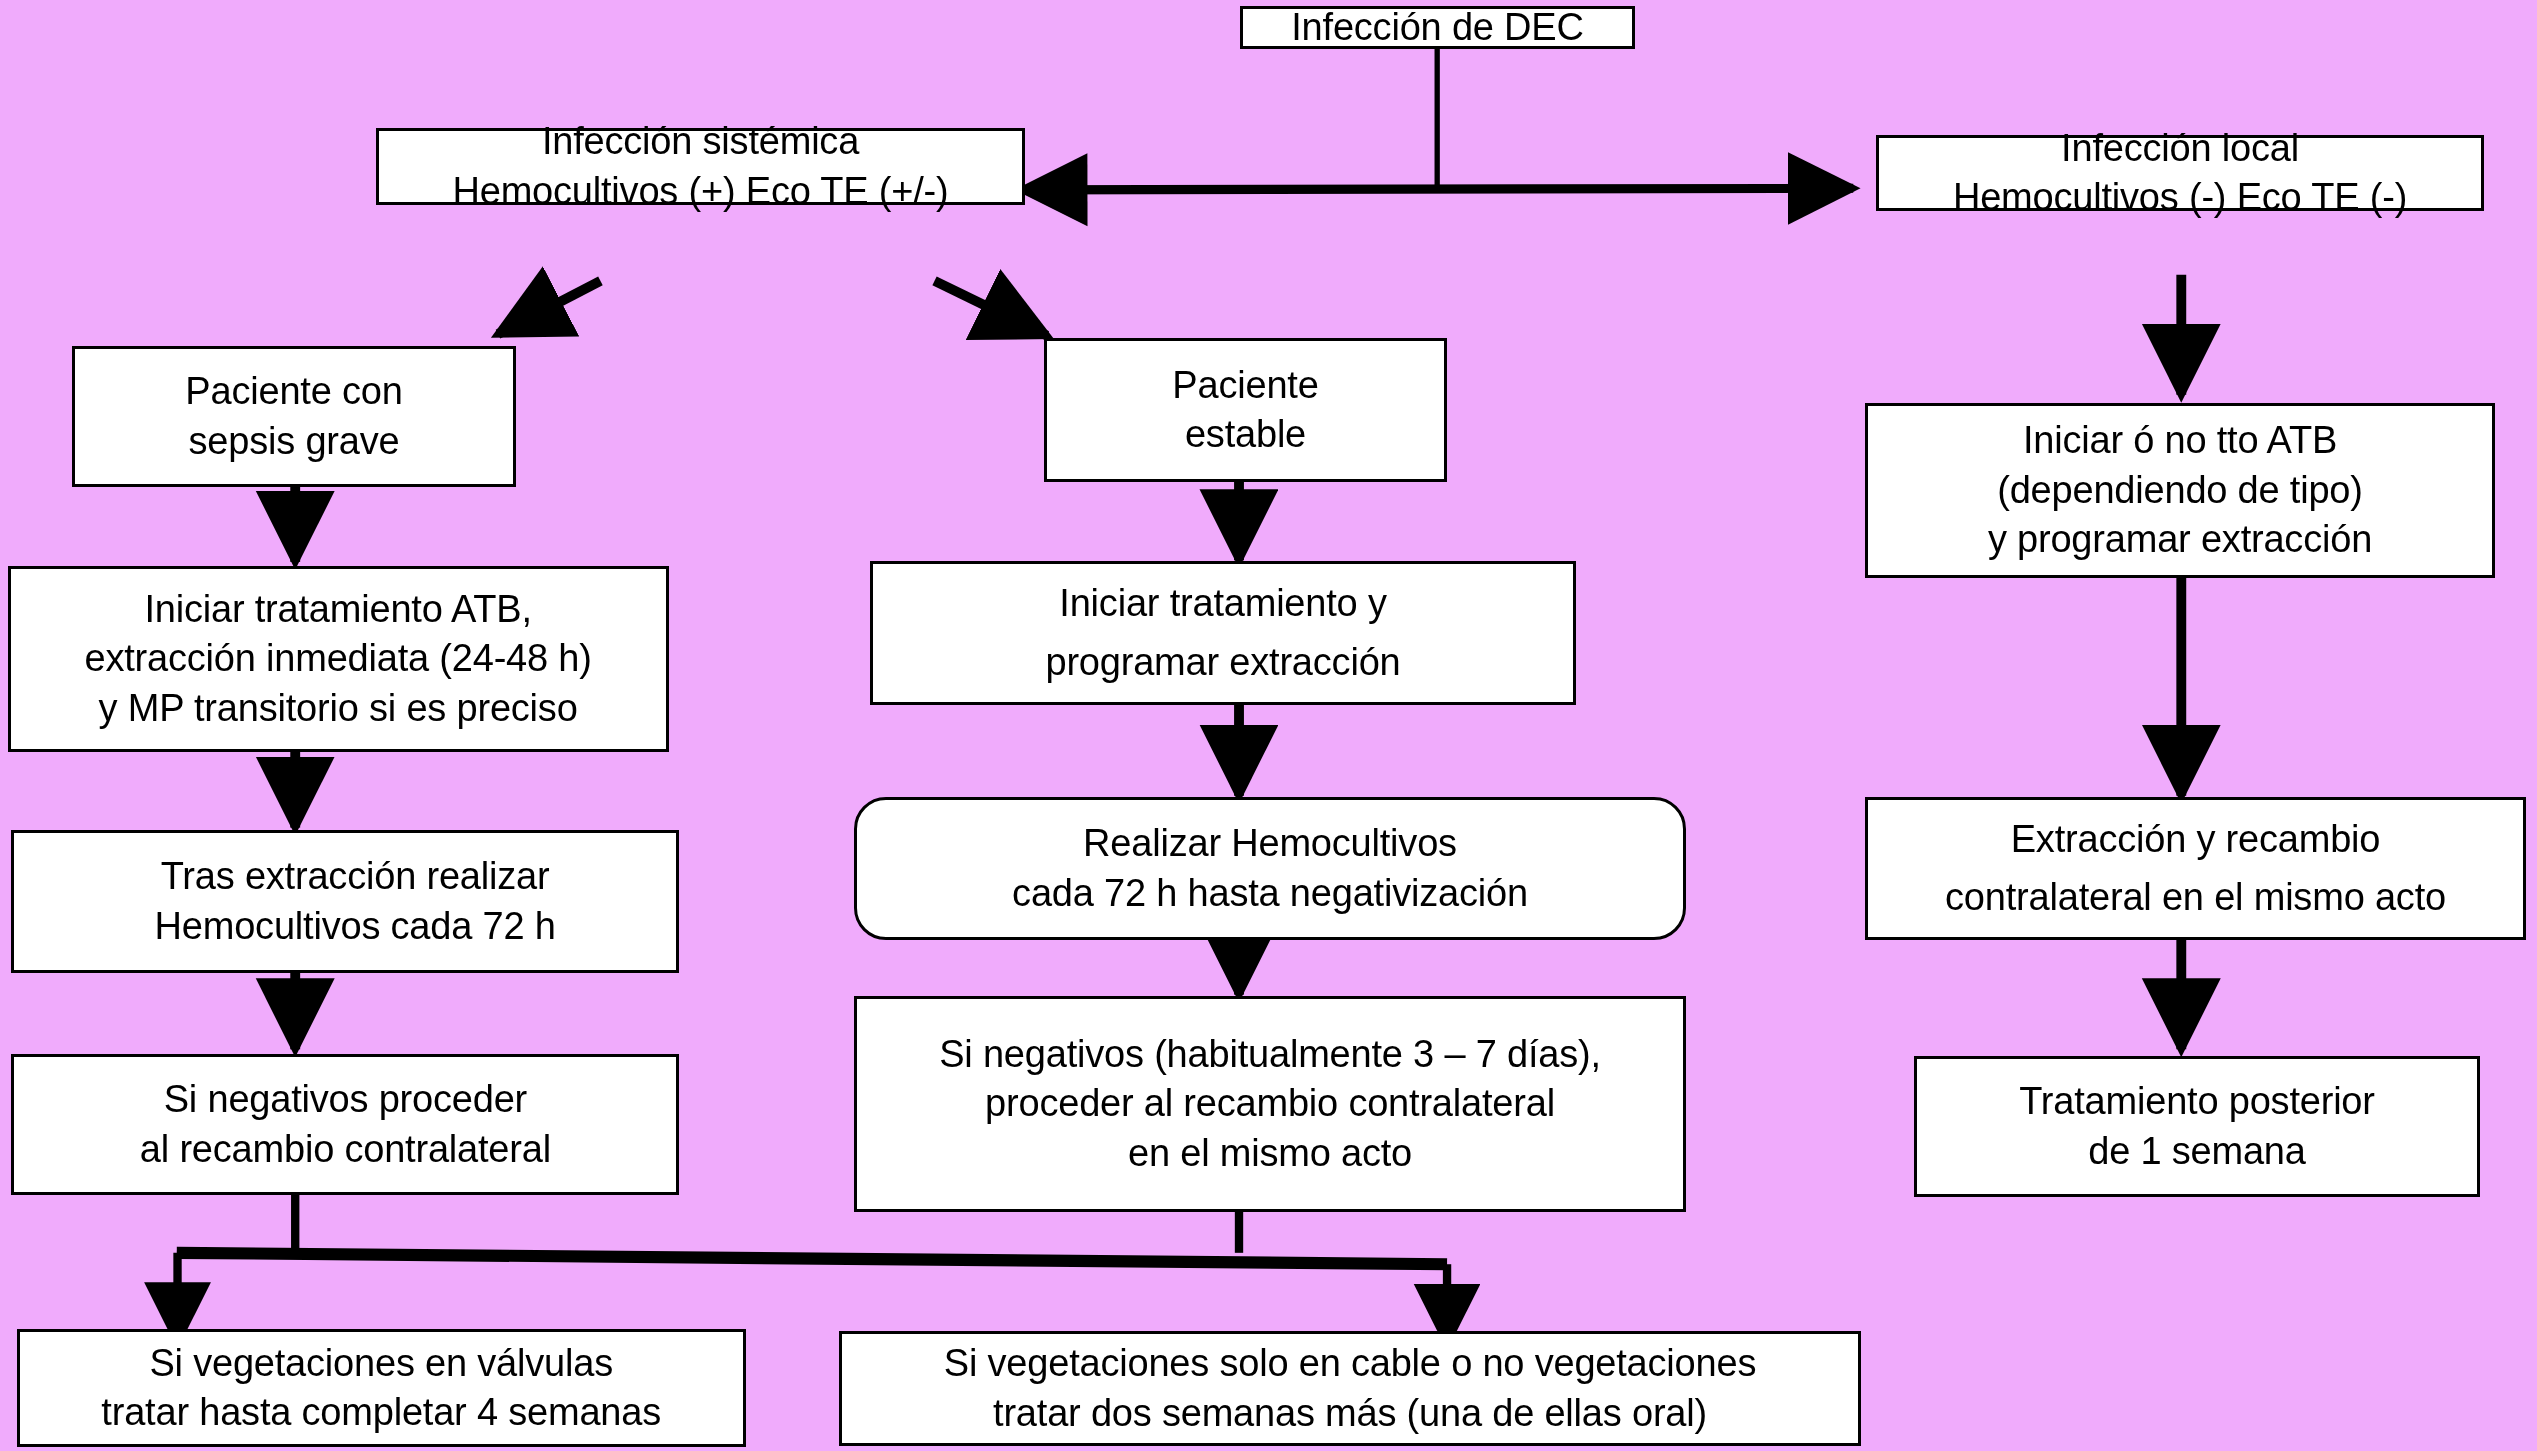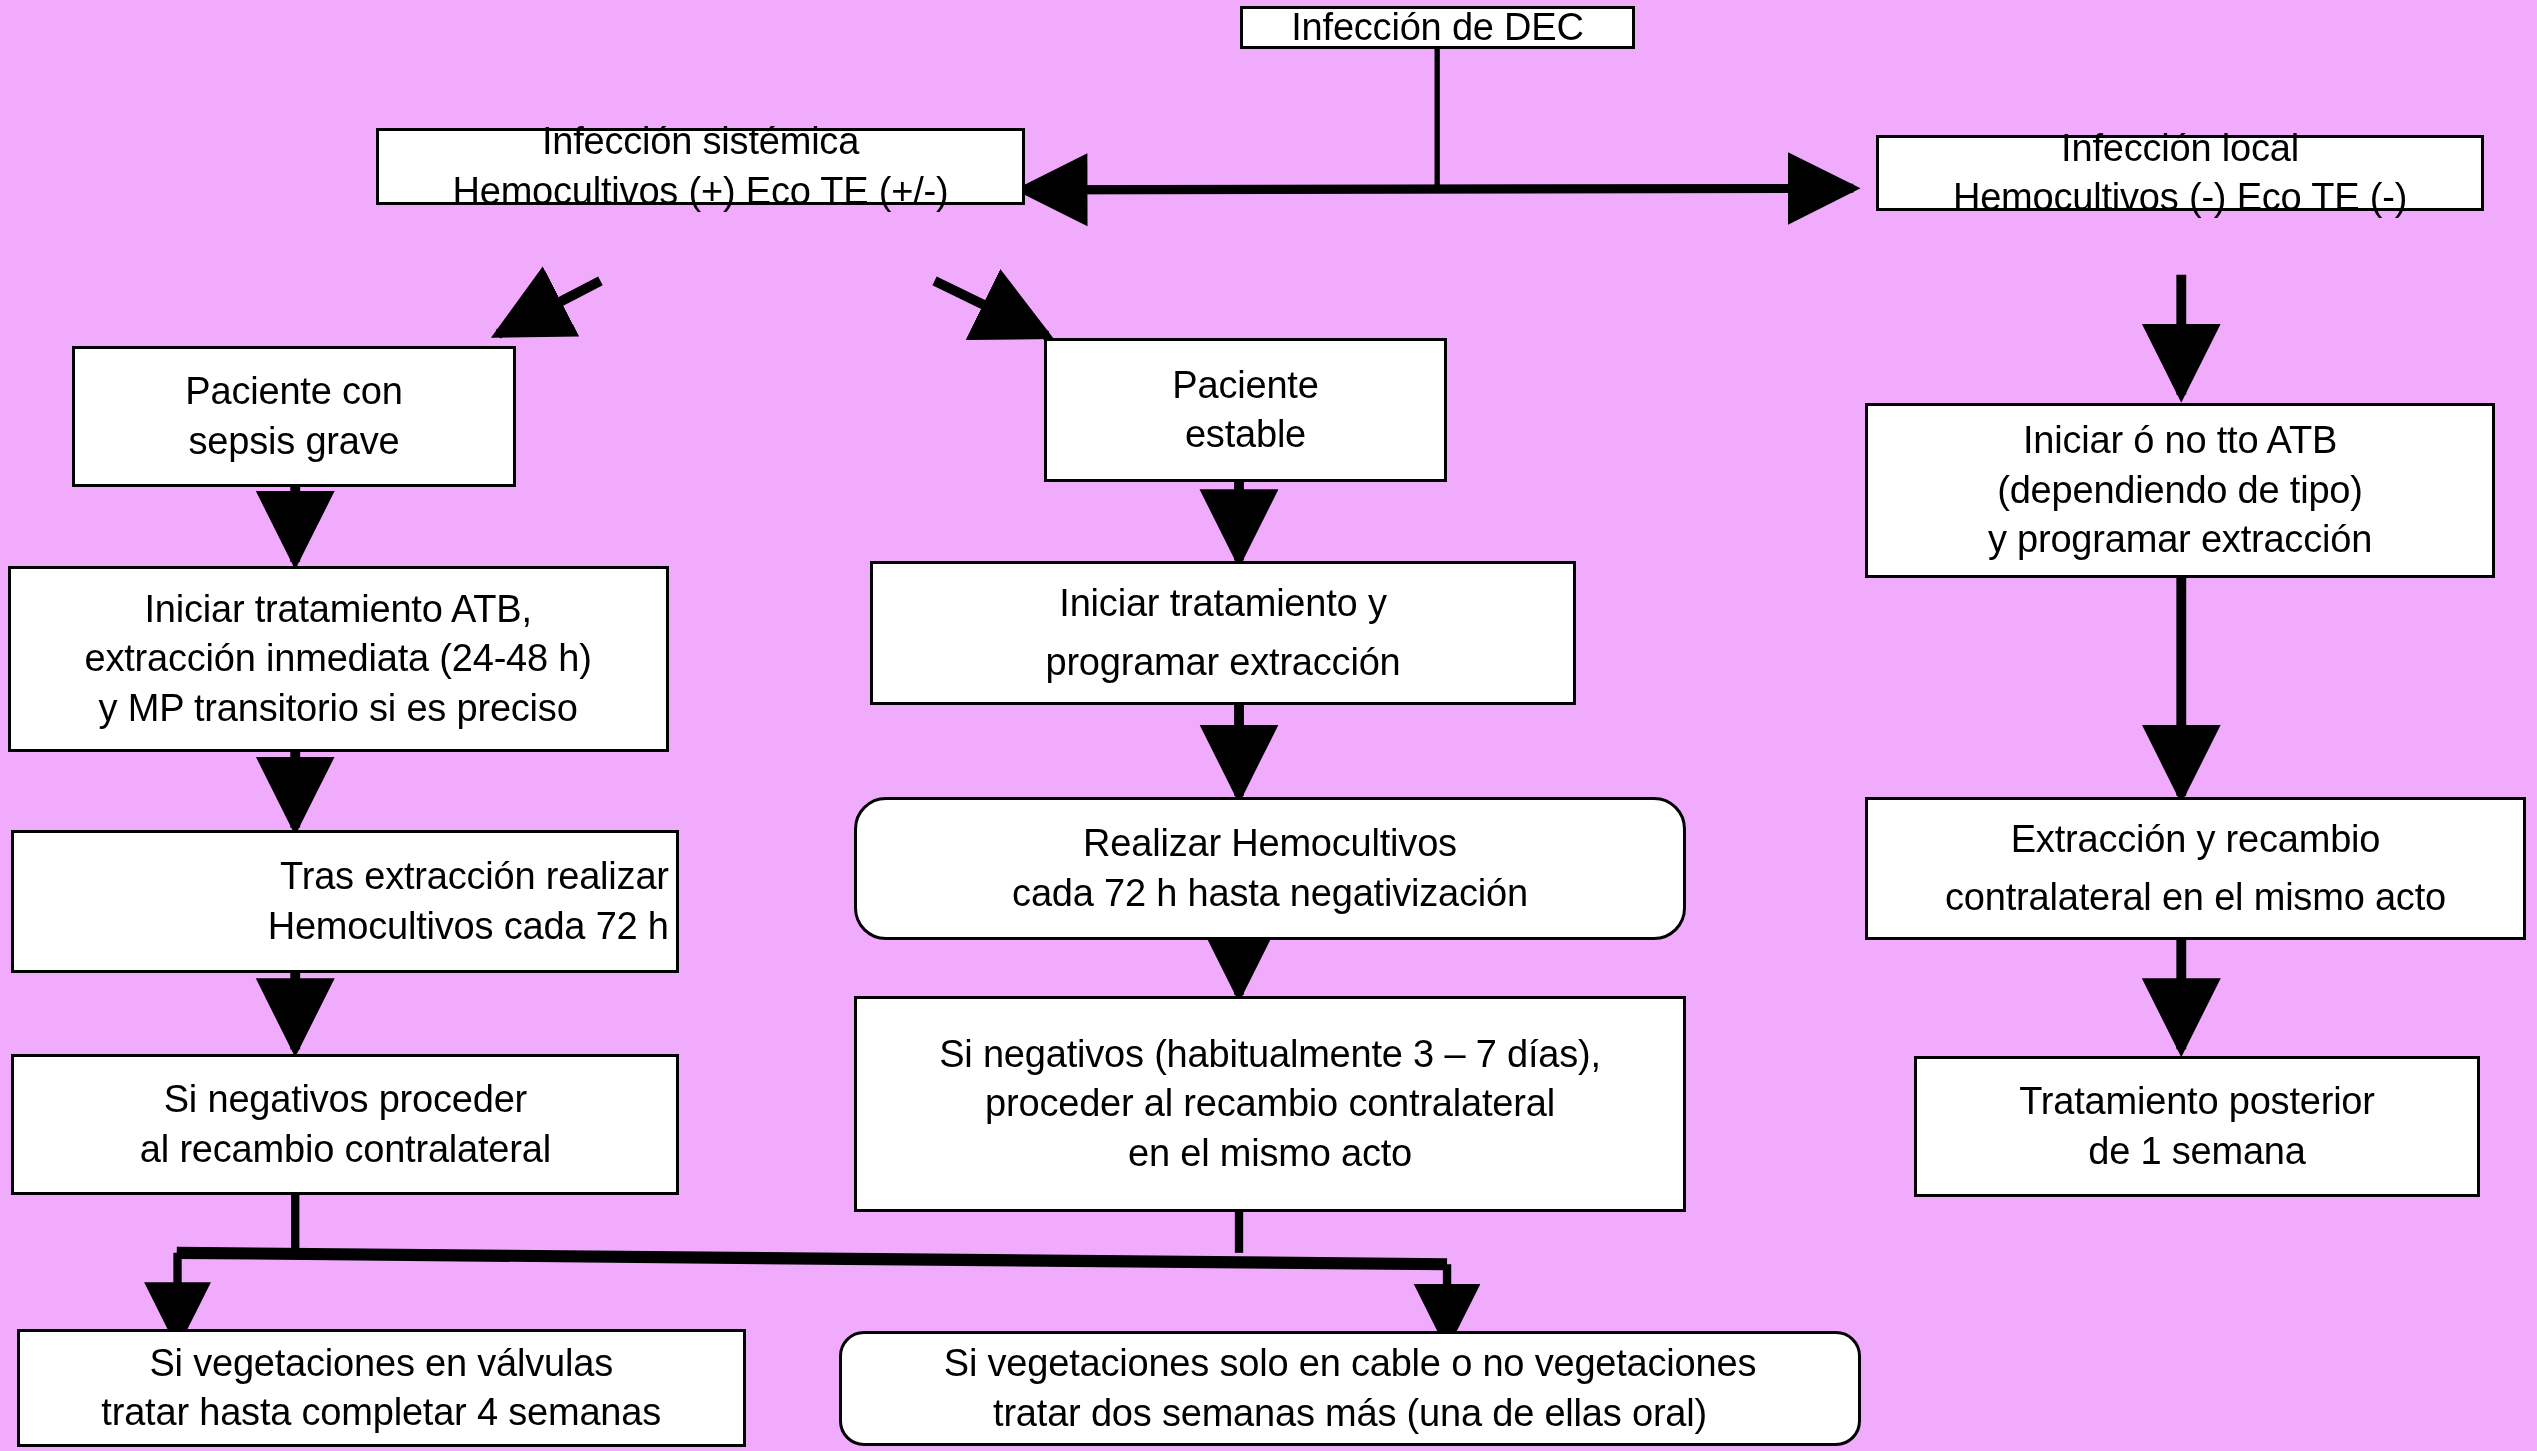--- a/index.html
+++ b/index.html
@@ -161,21 +161,21 @@
   <div class="node" style="left:870px; top:561px; width:706px; height:144px;gap:10px;">
     <span class="ln">Iniciar tratamiento y</span>
     <span class="ln">programar extracción</span>
   </div>
 
   <div class="node" style="left:1865px; top:797px; width:661px; height:143px;gap:8px;">
     <span class="ln">Extracción y recambio</span>
     <span class="ln">contralateral en el mismo acto</span>
   </div>
 
-  <div class="node" style="left:11.4px; top:830px; width:668px; height:143px; align-items:flex-end; padding-left:27px;">
+  <div class="node" style="left:11.4px; top:830px; width:668px; height:143px; align-items:center; padding-left:27px;">
     <span class="ln">Tras extracción realizar</span>
     <span class="ln">Hemocultivos cada 72 h</span>
   </div>
 
   <div class="node" style="left:854px; top:797px; width:832px; height:143px;border-radius:32px;">
     <span class="ln">Realizar Hemocultivos</span>
     <span class="ln">cada 72 h hasta negativización</span>
   </div>
 
   <div class="node" style="left:1914px; top:1056px; width:566px; height:141px;">
@@ -192,19 +192,19 @@
     <span class="ln">Si negativos (habitualmente 3 – 7 días),</span>
     <span class="ln">proceder al recambio contralateral</span>
     <span class="ln">en el mismo acto</span>
   </div>
 
   <div class="node" style="left:16.7px; top:1329px; width:729px; height:118px;">
     <span class="ln">Si vegetaciones en válvulas</span>
     <span class="ln">tratar hasta completar 4 semanas</span>
   </div>
 
-  <div class="node" style="left:839px; top:1331px; width:1022px; height:115px;border-radius:25px;">
+  <div class="node" style="left:839px; top:1331px; width:1022px; height:115px;">
     <span class="ln">Si vegetaciones solo en cable o no vegetaciones</span>
     <span class="ln">tratar dos semanas más (una de ellas oral)</span>
   </div>
 
 </div>
 
 
 </body></html>

